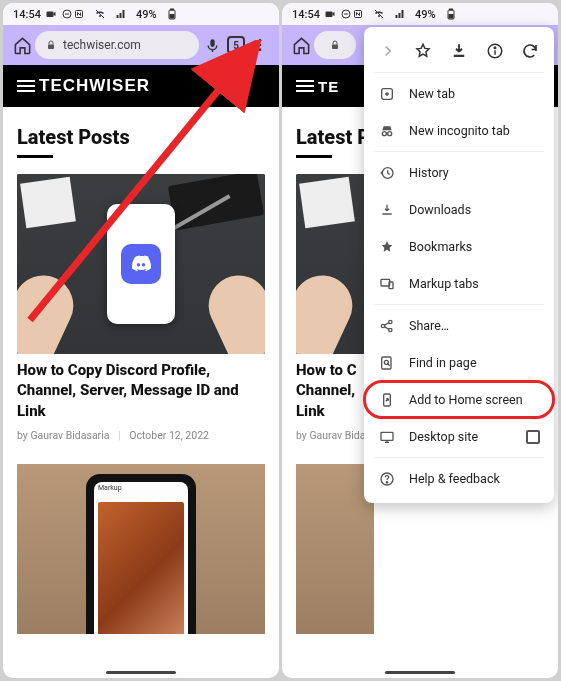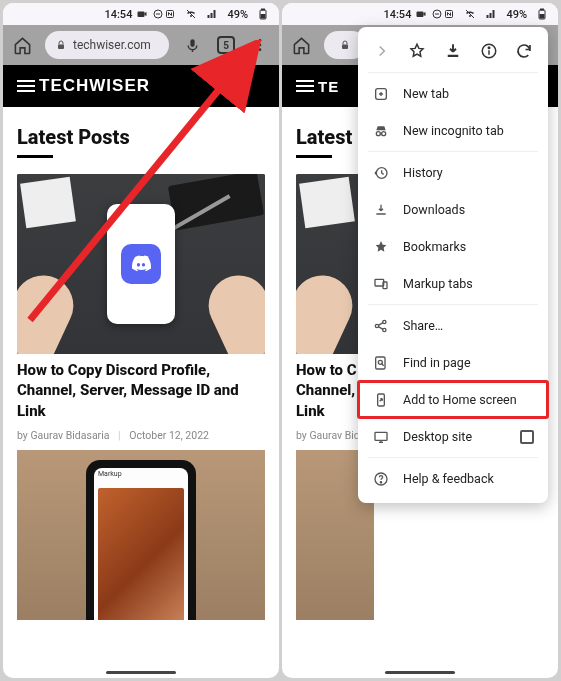--- a/index.html
+++ b/index.html
@@ -20,37 +20,37 @@
     border-radius: 10px;
     overflow: hidden;
     display: flex;
     flex-direction: column;
     position: relative;
   }
   .status-bar {
     height: 22px;
     display: flex;
     align-items: center;
-    justify-content: flex-end;
+    justify-content: flex-start;
     padding: 0 10px;
     font-size: 11px;
     font-weight: 500;
     color: #222;
     background: #f8f6fa;
   }
   .status-left { display:flex; gap:4px; align-items:center; }
   .status-right { display:flex; gap:9px; align-items:center; }
   .si { width:12px; height:12px; }
   .omnibox {
     height: 40px;
     display: flex;
     align-items: center;
-    gap: 12px;
+    gap: 2px;
     padding: 0 8px;
-    background: #a3a3a3;
+    background: #c4b5fd;
   }
   .addr {
     flex: 1;
     height: 28px;
     background: #ece9f0;
     border-radius: 14px;
     display: flex;
     align-items: center;
     gap: 6px;
     padding: 0 10px;
@@ -85,47 +85,47 @@
   .hand { position:absolute; width:60px; height:90px; background:#e8c9b0; border-radius:30px 30px 12px 12px; }
   .hand.left { left:-10px; bottom:-10px; transform:rotate(25deg); }
   .hand.right { right:-10px; bottom:-10px; transform:rotate(-25deg); }
   .phone-in { position:absolute; left:50%; top:50%; transform:translate(-50%,-50%); width:68px; height:120px; background:#fff; border-radius:10px; box-shadow:0 2px 8px rgba(0,0,0,.4); display:flex; align-items:center; justify-content:center; }
   .discord { width:40px; height:40px; background:#5865f2; border-radius:10px; display:flex; align-items:center; justify-content:center; }
   .notebook { position:absolute; right:4px; top:4px; width:90px; height:45px; background:#1a1a1a; border-radius:3px; transform:rotate(-10deg); }
   .pen { position:absolute; right:30px; top:40px; width:80px; height:4px; background:#999; transform:rotate(-30deg); }
   .paper { position:absolute; left:6px; top:6px; width:50px; height:45px; background:#eee; transform:rotate(-8deg); }
   .thumb2 {
     width:100%; height:170px; background:linear-gradient(180deg,#b89878,#9c7f63);
-    position:relative; margin-top:8px; overflow:hidden;
+    position:relative; margin-top:22px; overflow:hidden;
   }
   .phone2 { position:absolute; left:50%; top:10px; transform:translateX(-50%); width:110px; height:200px; background:#111; border-radius:14px; padding:8px; }
   .phone2-screen { width:100%; height:100%; background:#fdfdfd; border-radius:8px; display:flex; flex-direction:column; }
   .app-top { height:16px; font-size:7px; padding:2px 4px; color:#333; }
   .cake { flex:1; margin:4px; background:linear-gradient(135deg,#c1622e,#8b3a18 50%,#d9956a); border-radius:2px; }
   .post-title { font-size:15px; font-weight:800; color:#111; margin-top:6px; line-height:1.35; }
   .meta { font-size:10.5px; color:#888; margin-top:8px; }
   .meta .sep { margin: 0 6px; color:#ccc; }
 
   
   .menu {
-    position:absolute; top:24px; right:10px; width:190px;
+    position:absolute; top:24px; right:4px; width:190px;
     background:#fff; border-radius:8px; box-shadow:0 4px 16px rgba(0,0,0,.25);
     padding:6px 0; z-index:20;
   }
   .menu-top {
     display:flex; justify-content:space-around; padding:8px 6px 10px;
   }
   .menu-top .mt { width:19px; height:19px; display:flex; align-items:center; justify-content:center; color:#333; }
   .menu hr { border:none; border-top:1px solid #eee; margin:2px 10px; }
   .menu-item {
     display:flex; align-items:center; gap:14px; padding:10px 14px;
     font-size:12.5px; color:#222;
   }
   .menu-item .mi { width:17px; height:17px; color:#555; flex-shrink:0; display:flex; align-items:center; justify-content:center; }
-  .menu-item.hl { outline:3px solid #e8262a; outline-offset:-2px; border-radius:2px; }
+  .menu-item.hl { outline:3px solid #e8262a; outline-offset:-2px; border-radius:18px; }
   .menu-item .cb { margin-left:auto; width:14px; height:14px; border:2px solid #555; border-radius:2px; }
 
   
   .arrow {
     position:absolute; z-index:50; pointer-events:none;
   }
   .home-ind { position:absolute; bottom:4px; left:50%; transform:translateX(-50%); width:70px; height:3px; background:#444; border-radius:2px; }
 </style>
 </head>
 <body>

